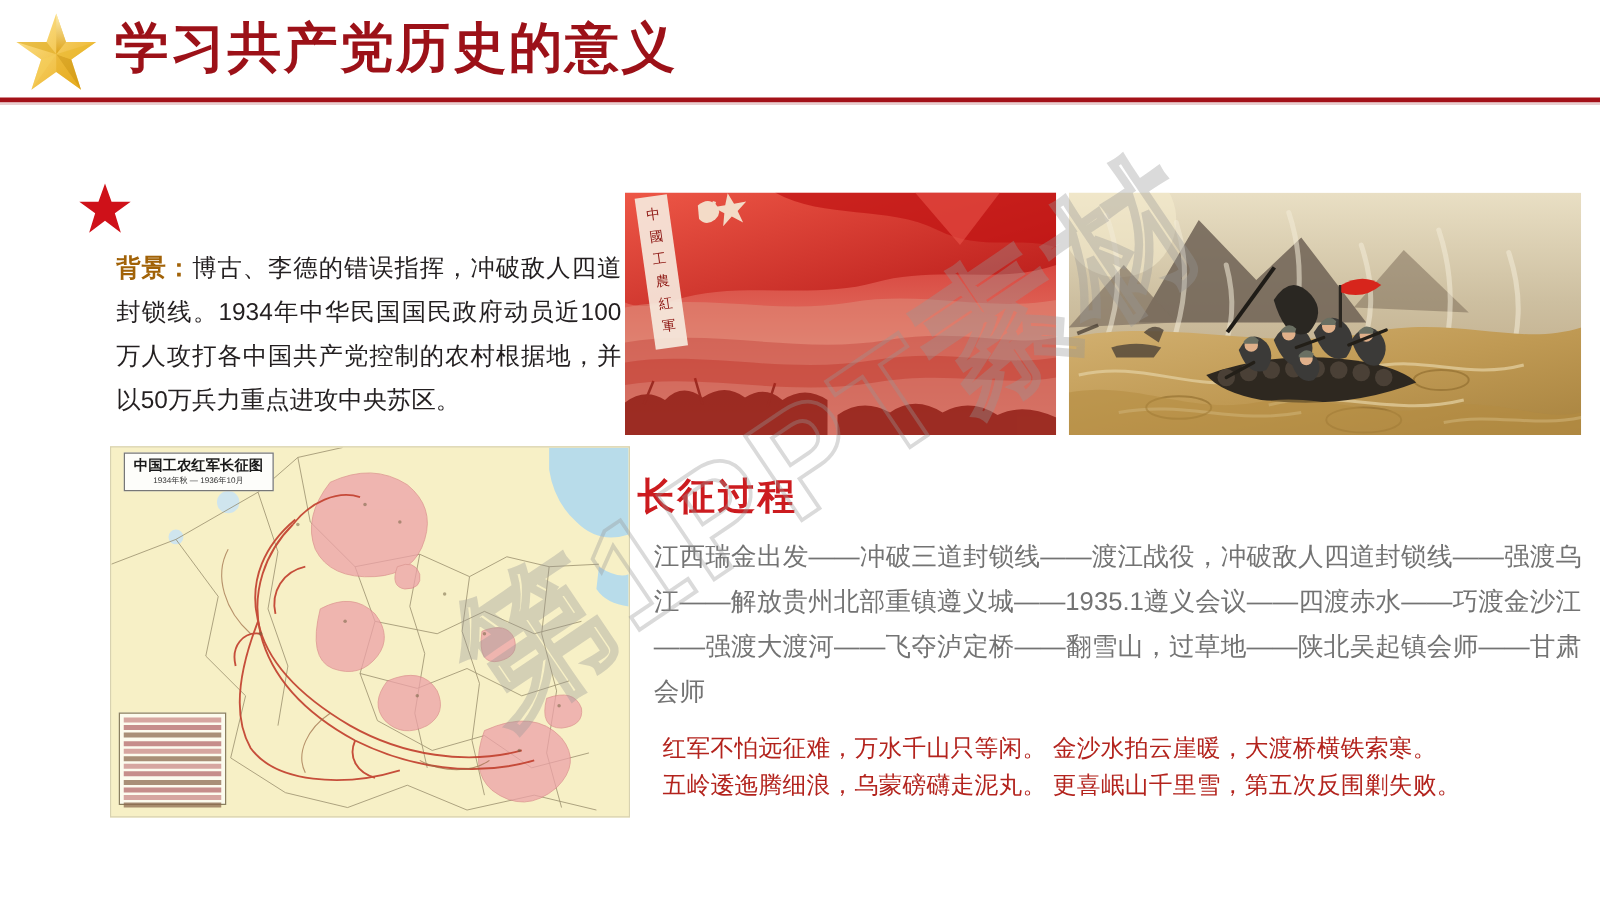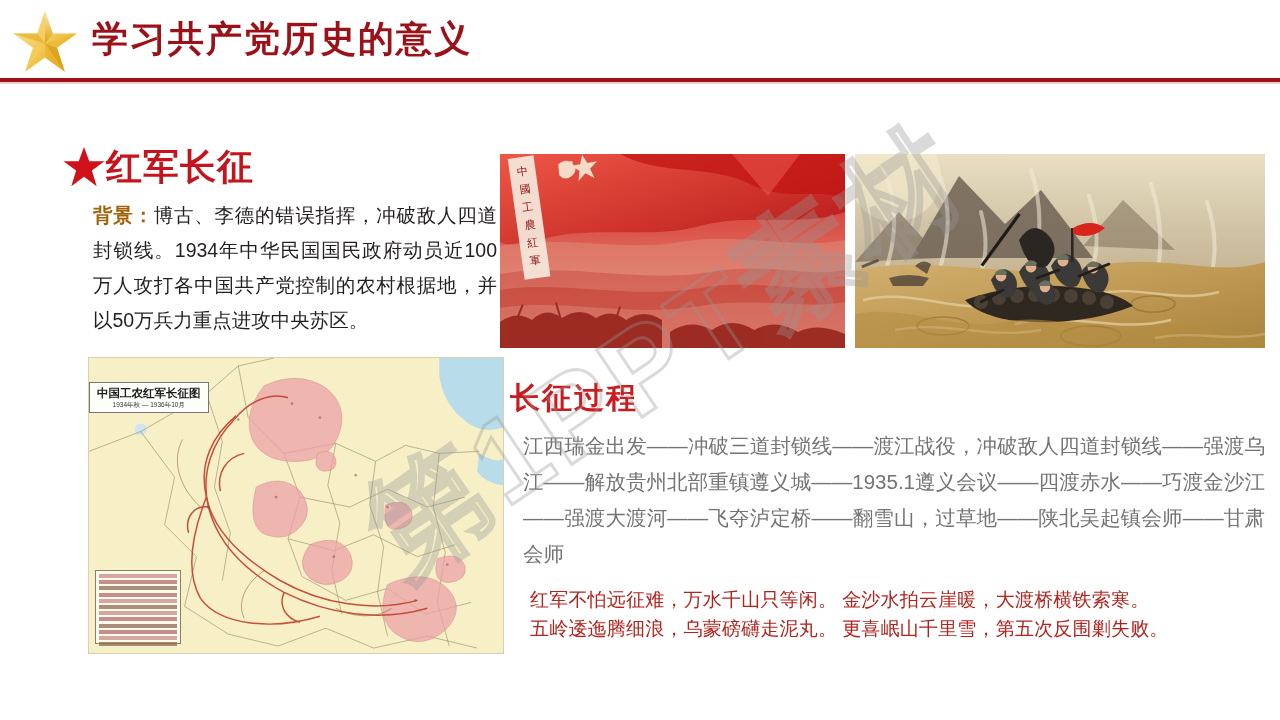--- a/index.html
+++ b/index.html
@@ -14,21 +14,21 @@
 
   
   .header{position:absolute;left:0;top:0;width:1280px;height:82px;}
   .header-rule{position:absolute;left:0;top:78px;width:1280px;height:4px;background:#a31118;}
   .header-rule2{position:absolute;left:0;top:82px;width:1280px;height:2px;background:#e9cfd0;}
 
   .gold-star{position:absolute;left:8px;top:8px;width:74px;height:68px;}
 
   .header-title{
     position:absolute;left:92px;top:10px;
-    font-size:36px;line-height:58px;font-weight:700;
+    font-size:43px;line-height:58px;font-weight:700;
     color:#9c1118;letter-spacing:2px;
     white-space:nowrap;
   }
 
   
   .red-star-sm{position:absolute;left:62px;top:146px;width:44px;height:42px;}
   .section-title{
     position:absolute;left:106px;top:144px;
     font-size:36px;font-weight:700;color:#c3151b;
     letter-spacing:1px;line-height:46px;white-space:nowrap;
@@ -42,24 +42,23 @@
   .bg-text .lbl{color:#a16207;font-weight:700;}
 
   
   .map-wrap{
     position:absolute;left:88px;top:357px;width:416px;height:297px;
     overflow:hidden;background:#f6f0c8;border:1px solid #d8d2b0;
     box-sizing:border-box;
   }
   .map-canvas{position:absolute;left:0;top:0;width:100%;height:100%;}
   .map-legendbox{
-    position:absolute;left:0;top:4px;
+    position:absolute;left:10px;top:4px;
     background:#fdfdfa;border:1px solid #777;
     padding:3px 7px 3px 7px;
-    margin-top:20px;
   }
   .map-title{font-size:11.5px;font-weight:700;color:#1a1a1a;line-height:14px;white-space:nowrap;}
   .map-sub{font-size:6.5px;color:#333;line-height:9px;text-align:center;white-space:nowrap;}
   .map-key{
     position:absolute;left:6px;bottom:9px;width:86px;height:74px;
     background:rgba(253,252,244,.88);border:1px solid #8a7f5f;
     padding:3px;box-sizing:border-box;
   }
   .map-key i{display:block;height:4px;margin-bottom:2.2px;background:#c98a86;opacity:.75;}
   .map-key i:nth-child(2n){background:#b46a6a;}
@@ -134,21 +133,20 @@
 
     <div class="header-title">学习共产党历史的意义</div>
     <div class="header-rule"></div>
     <div class="header-rule2"></div>
   </div>
 
   <svg class="red-star-sm" viewBox="0 0 100 96">
     <polygon points="50,2 62,35 97,35 68,56 79,92 50,70 21,92 32,56 3,35 38,35" fill="#cf1119"></polygon>
   </svg>
 
-  <div class="section-title">红军长征</div>
 
   <div class="bg-text">
     <span class="lbl">背景：</span><span>博古、李德的错误指挥，冲破敌人四道封锁线。1934年中华民国国民政府动员近100万人攻打各中国共产党控制的农村根据地，并以50万兵力重点进攻中央苏区。</span>
   </div>
 
   <div class="map-wrap">
     <svg class="map-canvas" viewBox="0 0 416 297" preserveAspectRatio="none">
       <rect x="0" y="0" width="416" height="297" fill="#f7f0c6"></rect>
 
       <path d="M352,0 L416,0 L416,70 Q392,78 374,60 Q356,44 352,18 Z" fill="#b8dcea"></path>

